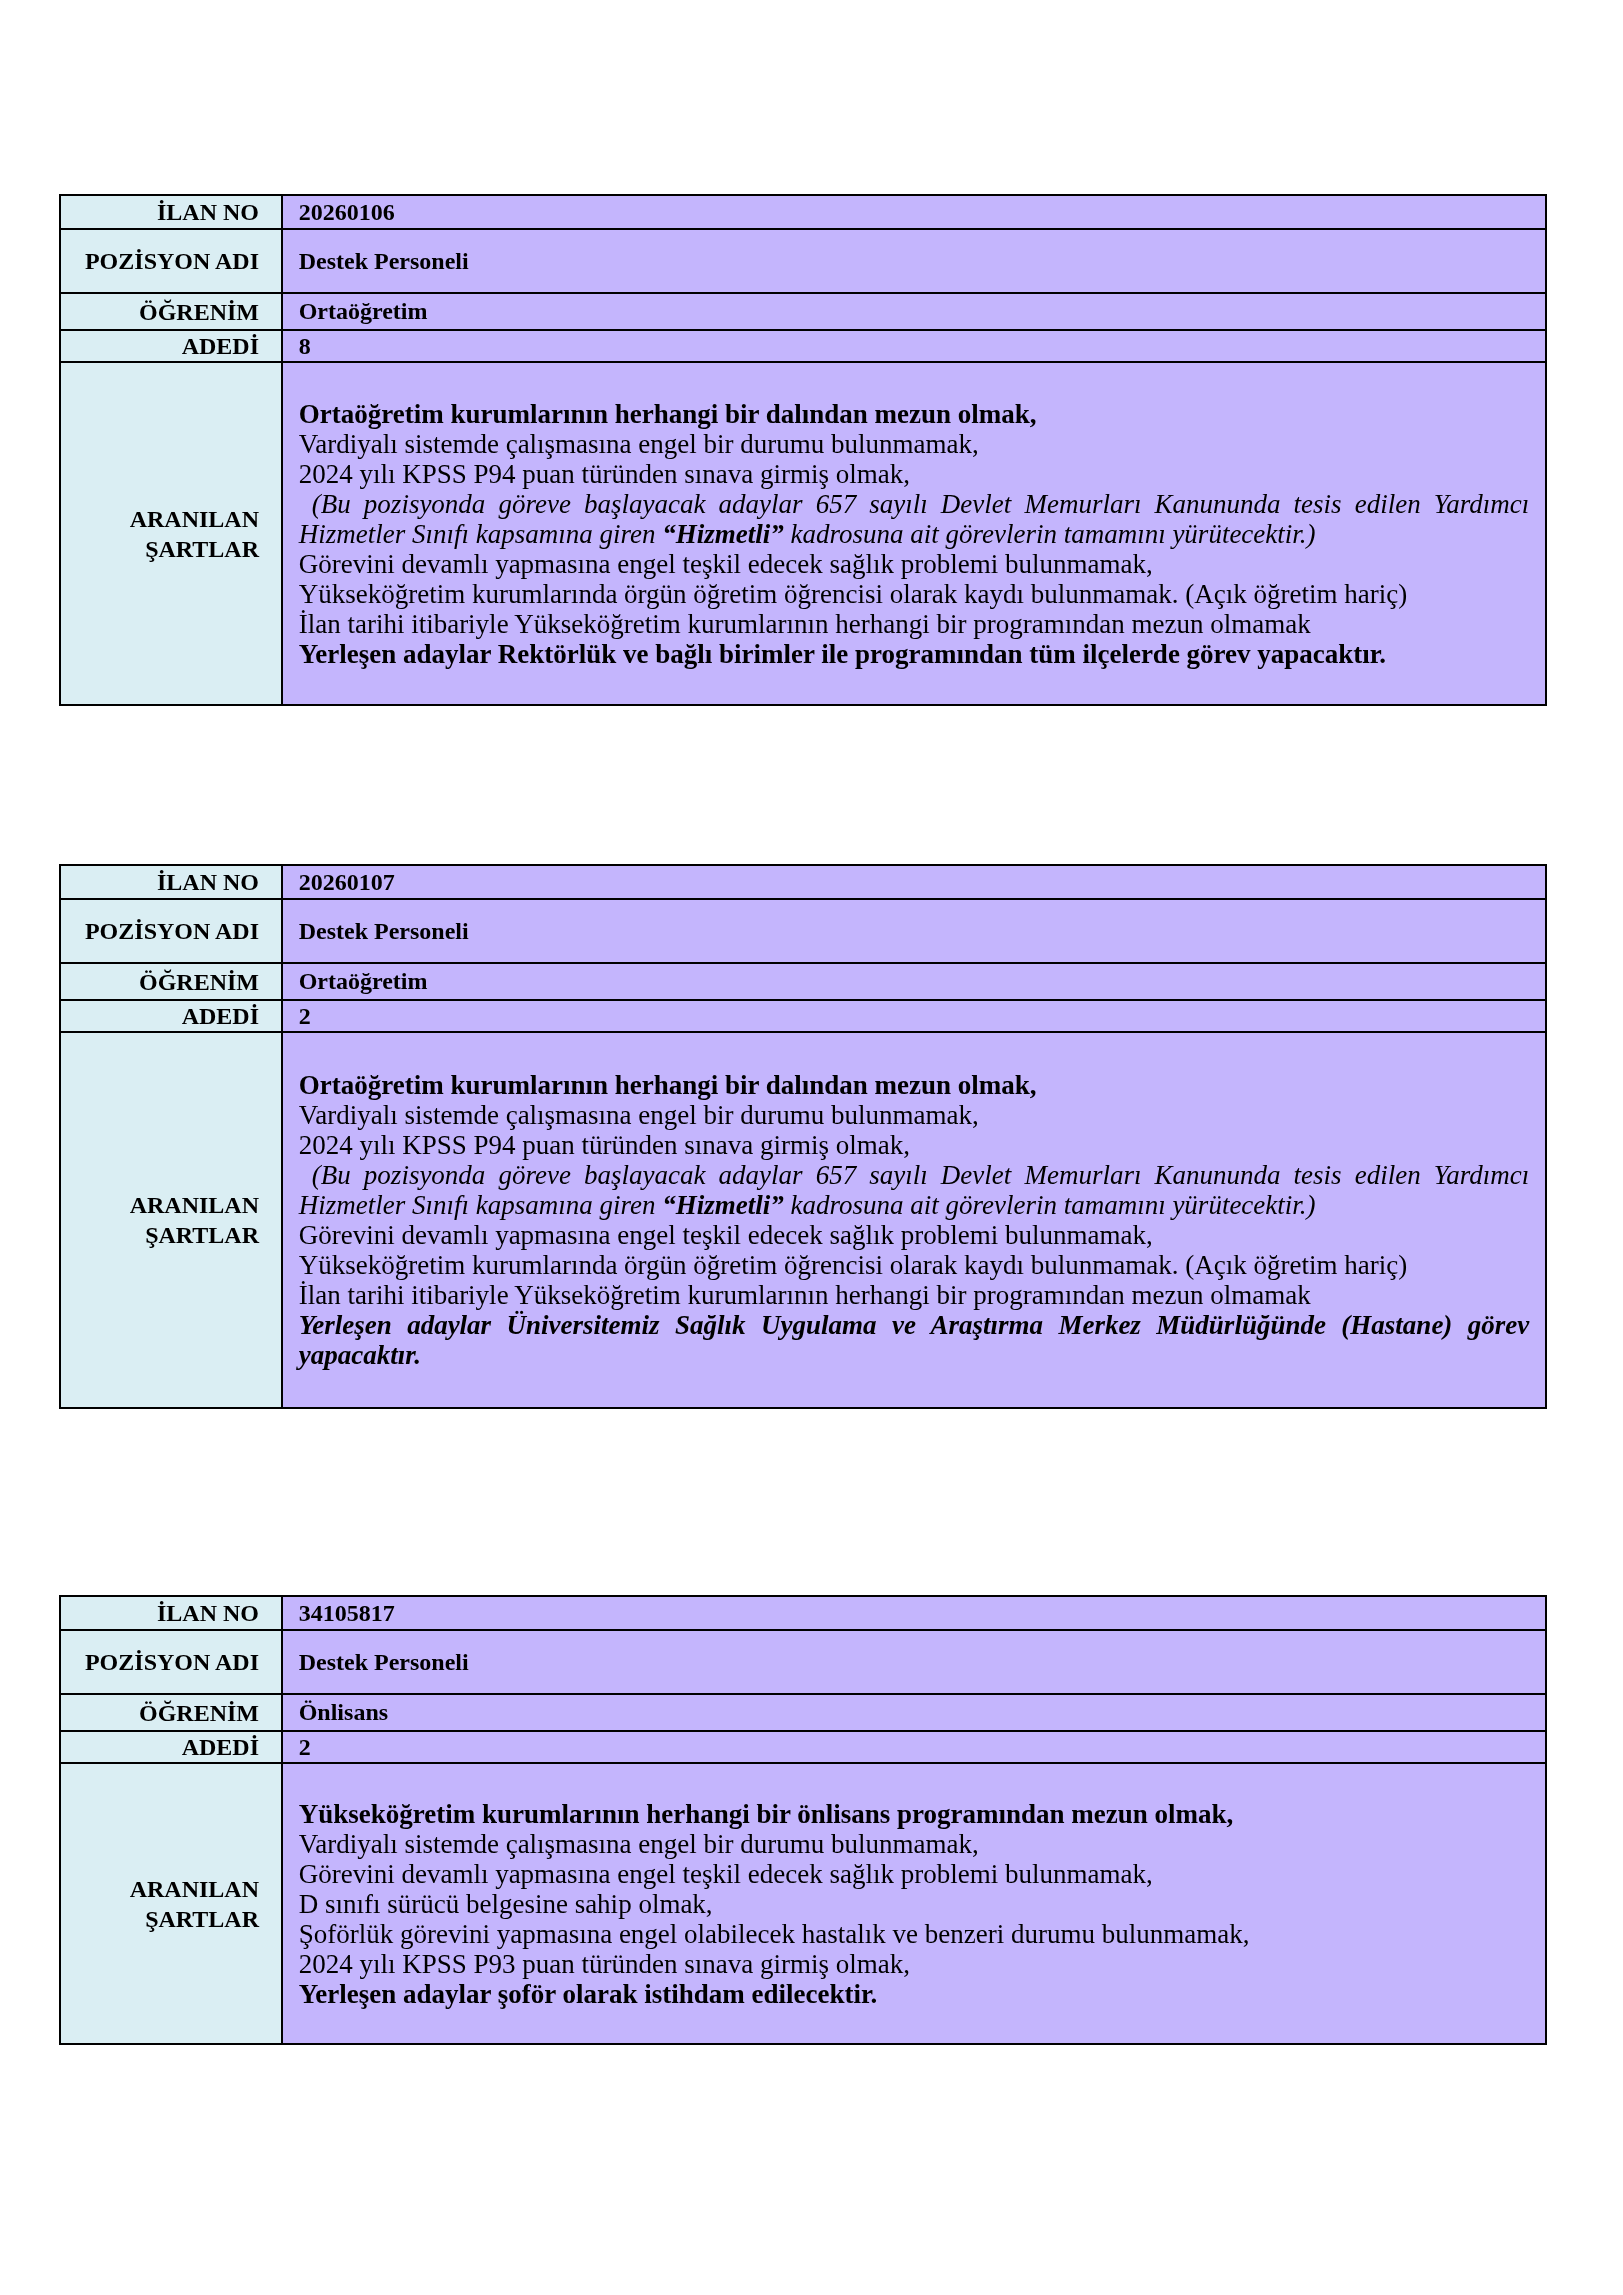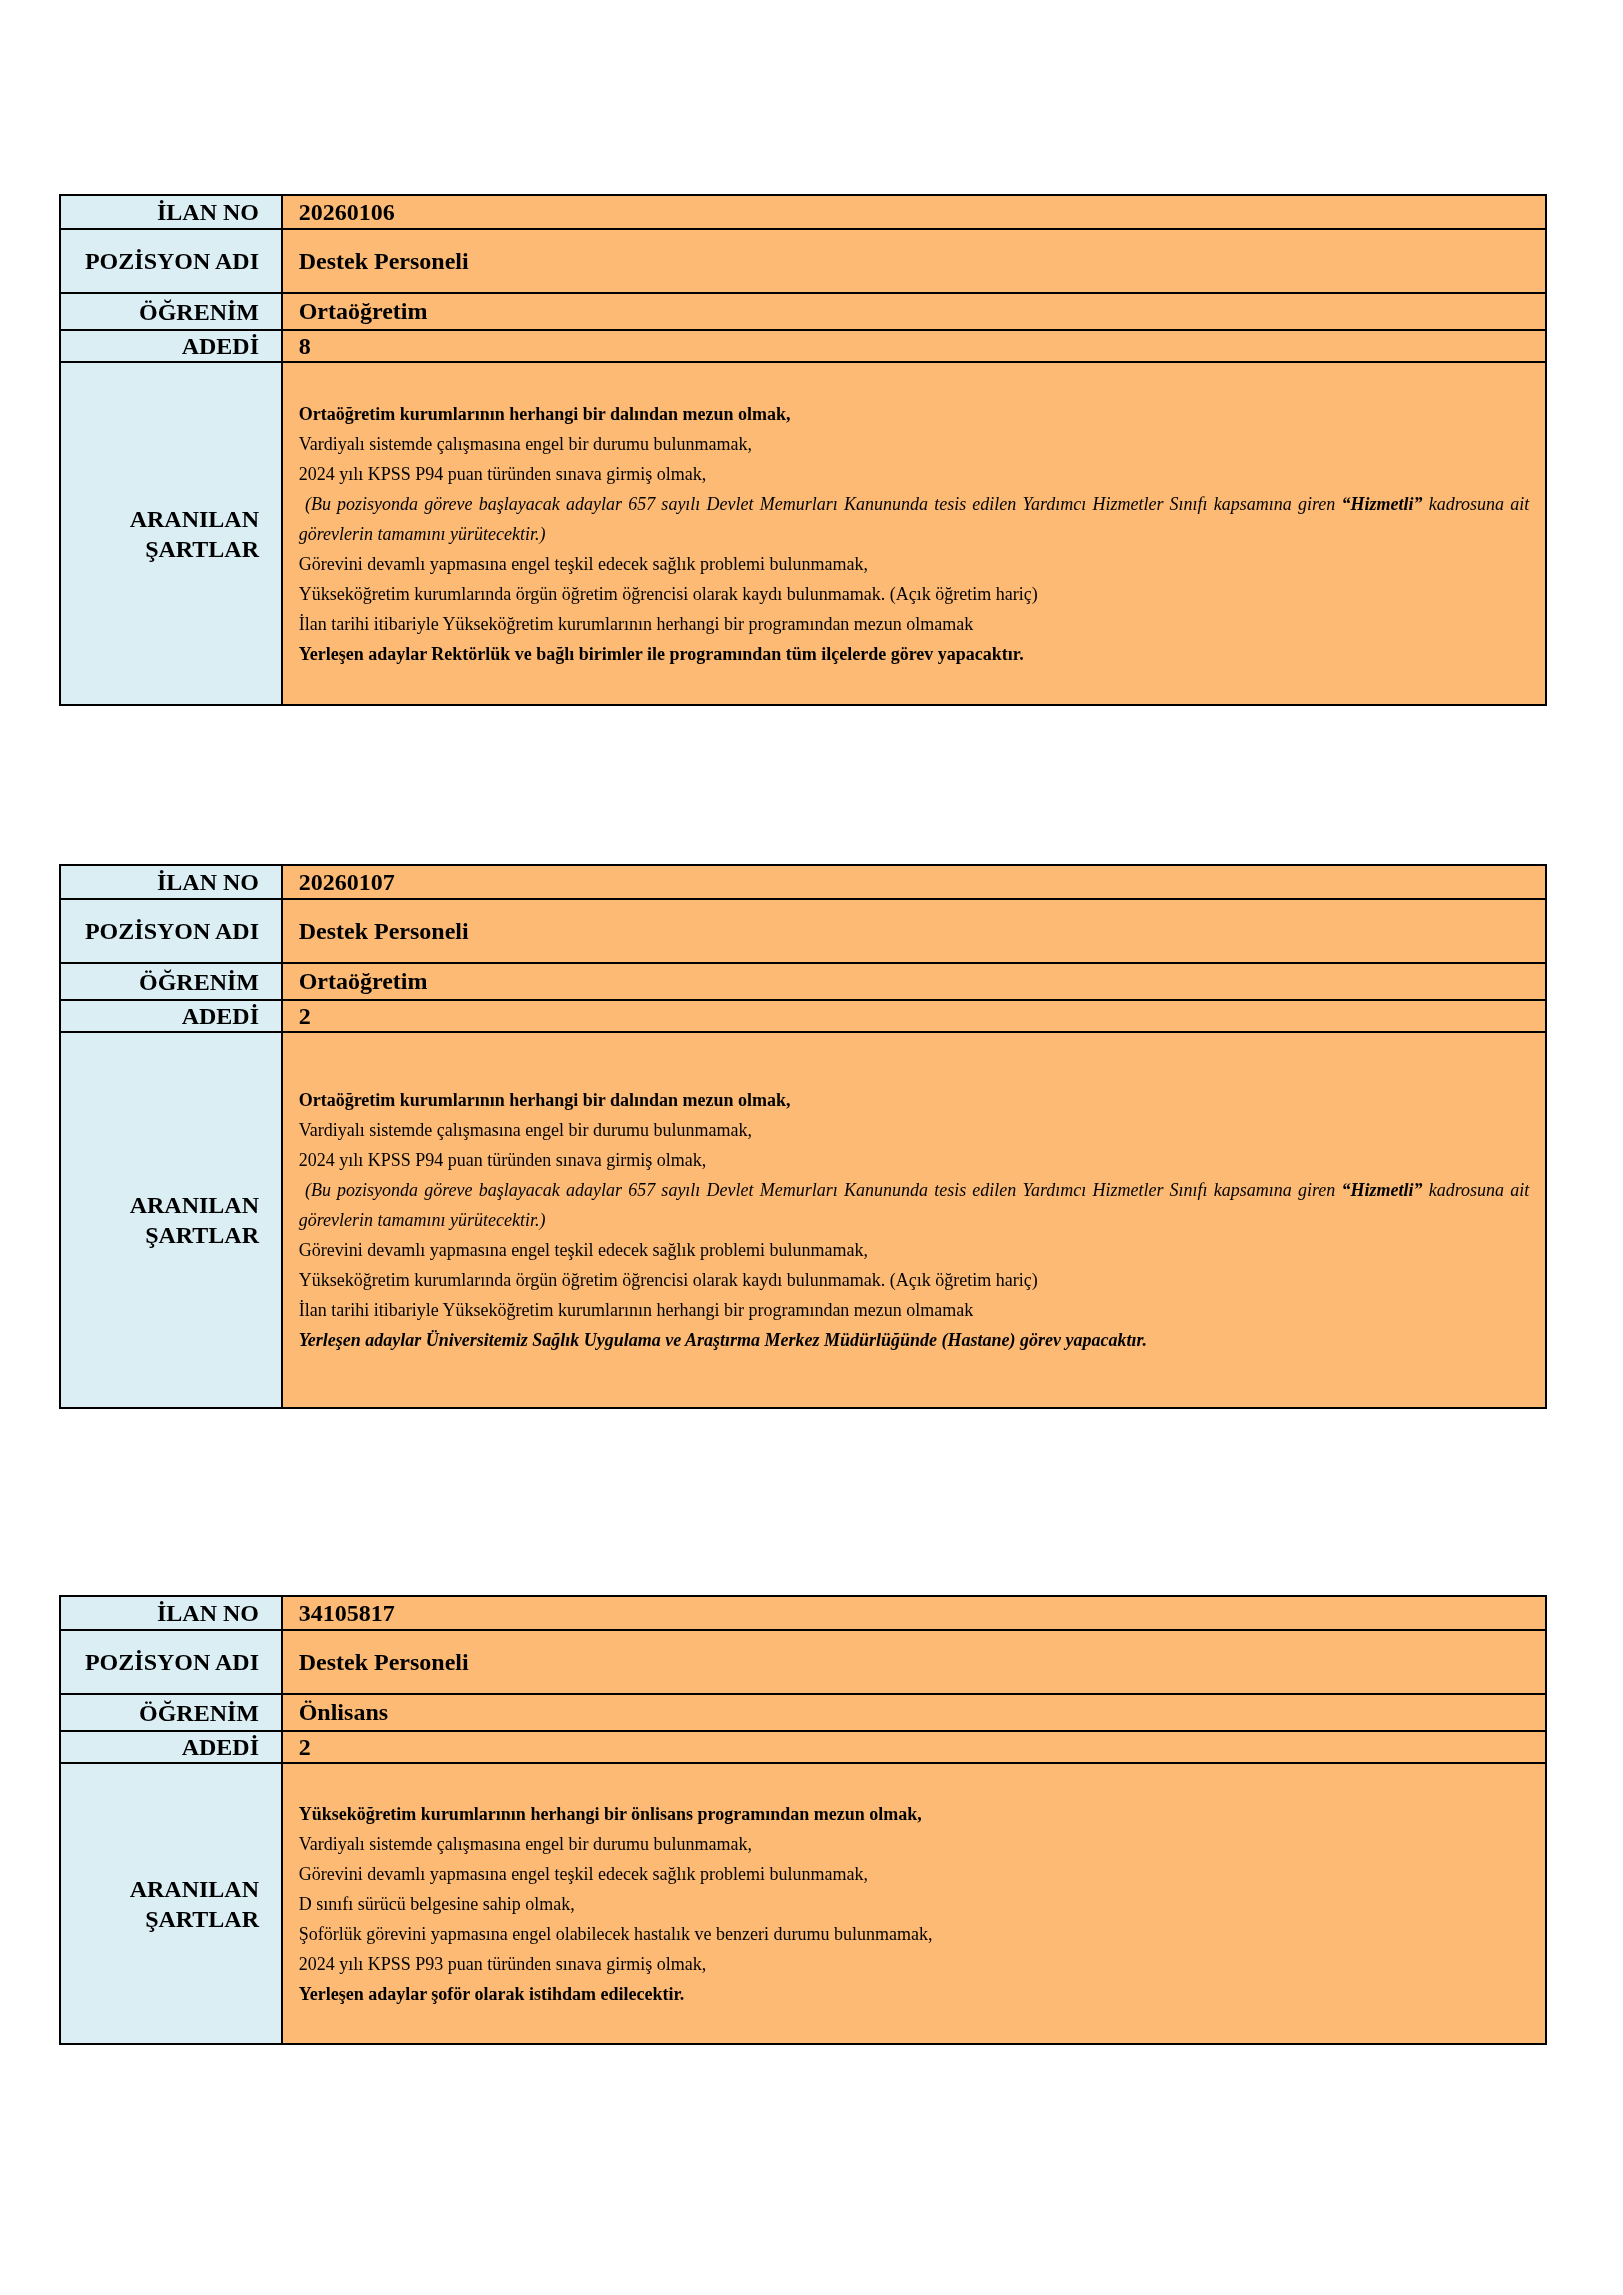--- a/index.html
+++ b/index.html
@@ -42,29 +42,29 @@
     text-align:right;
     font-weight:bold;
     font-size:24px;
     line-height:30px;
     padding:0 22px;
   }
   td.value{
     font-size:24px;
     font-weight:bold;
     padding:0 0 0 15.7px;
-    background:#fdba74;
+    background:#c4b5fd;
   }
   tr.r-ilan{height:34px;}
   tr.r-poz{height:64px;}
   tr.r-ogr{height:37px;}
   tr.r-adet{height:31px;}
   td.sartlar-cell{
     font-weight:normal;
-    font-size:18px;
+    font-size:27px;
     padding:0 15.7px;
   }
   .table-0 .sartlar-cell{height:343px;}
   .table-1 .sartlar-cell{height:376px;}
   .table-2 .sartlar-cell{height:281px;}
   .table-0{margin-top:194px;}
   .table-1{margin-top:158px;}
   .table-2{margin-top:186px;}
   .sartlar-content p{
     margin:0;

